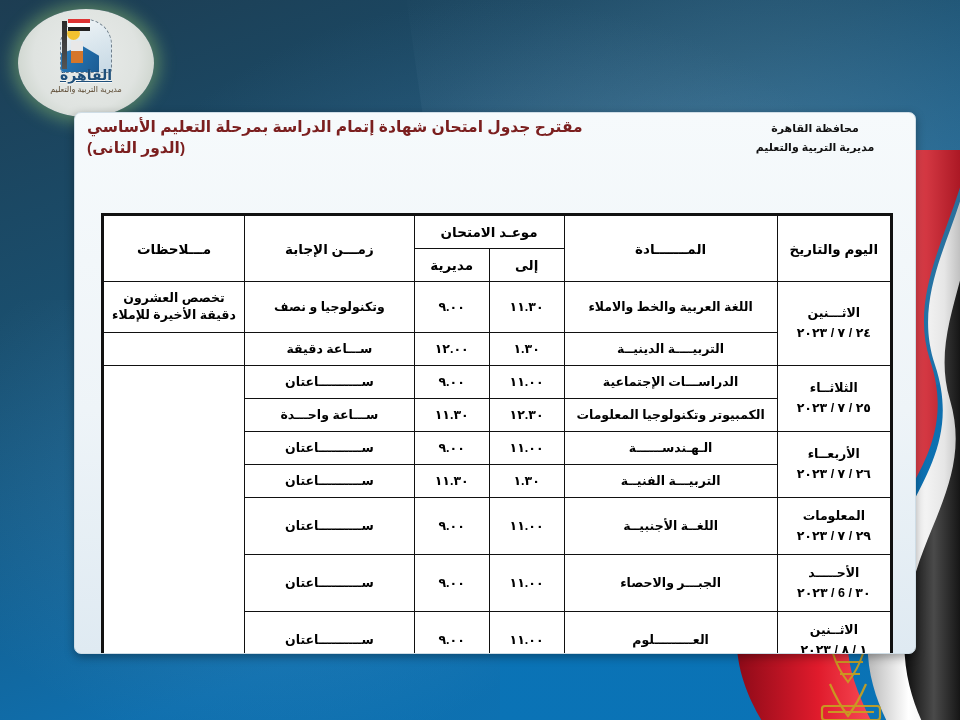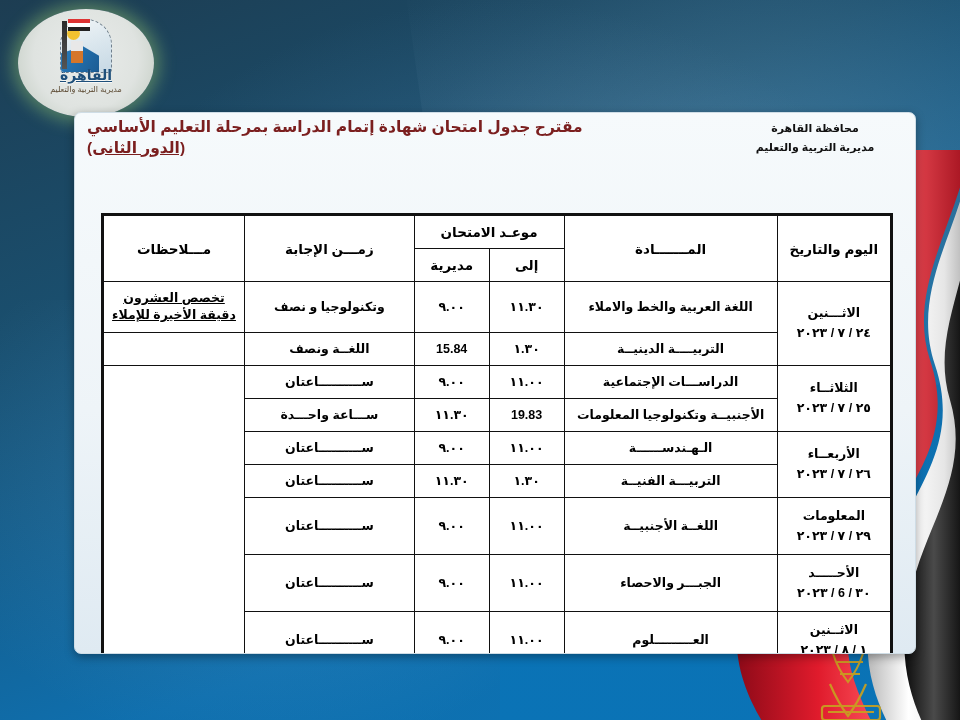--- a/index.html
+++ b/index.html
@@ -120,21 +120,21 @@
     position: absolute; right: 10px; top: 6px;
     width: 180px; text-align: center;
     font-size: 11px; color: #111; line-height: 1.75; font-weight: bold;
   }
   #doc-title {
     position: absolute; left: 12px; top: 4px; width: 610px;
     text-align: left; color: #7b1f1f;
     font-weight: bold; line-height: 1.33;
   }
   #doc-title .t1 { font-size: 15.5px; }
-  #doc-title .t2 { font-size: 15.5px; text-decoration: underline; }
+  #doc-title .t2 { font-size: 15.5px; }
   #doc-title .t3 { font-size: 15.5px; }
 
   
   #sched-wrap {
     position: absolute; left: 26px; top: 100px; right: 22px;
   }
   table.sched {
     width: 100%; border-collapse: collapse;
     background: #fff;
     border: 3px solid #111;
@@ -150,21 +150,21 @@
     font-size: 13.5px; font-weight: bold; height: 26px;
   }
   table.sched td { font-size: 12.5px; font-weight: bold; }
   .col-date   { width: 14.5%; }
   .col-subj   { width: 27%; }
   .col-from   { width: 9.5%; }
   .col-to     { width: 9.5%; }
   .col-dur    { width: 21.5%; }
   .col-notes  { width: 18%; }
   td.date-cell { font-size: 12.5px; line-height: 1.6; }
-  td.notes-cell { font-size: 8.5px; font-weight: bold; line-height: 1.35; text-decoration: underline; }
+  td.notes-cell { font-size: 8.5px; font-weight: bold; line-height: 1.35; }
   tr.row-h { height: 33px; }
   .num { font-family: "Liberation Sans", "DejaVu Sans", sans-serif; }
 </style>
 </head>
 <body>
 
 <div id="stage">
 
   <div class="bg-sweep sweep-a"></div>
   <div class="bg-sweep sweep-b"></div>
@@ -270,38 +270,38 @@
               </td>
               <td>اللغة العربية والخط والاملاء</td>
               <td class="num">١١.٣٠</td>
               <td class="num">٩.٠٠</td>
               <td>وتكنولوجيا و نصف</td>
               <td class="notes-cell">تخصص العشرون دقيقة الأخيرة للإملاء</td>
             </tr>
             <tr class="row-h">
               <td>التربيــــة الدينيــة</td>
               <td class="num">١.٣٠</td>
-              <td class="num">15.84</td>
-              <td>اللغــة ونصف</td>
+              <td class="num">١٢.٠٠</td>
+              <td>ســـاعة دقيقة</td>
               <td class="notes-cell"></td>
             </tr>
             <tr class="row-h">
               <td class="date-cell" rowspan="2">
                 <div>الثلاثــاء</div>
                 <div class="num">٢٥ / ٧ / ٢٠٢٣</div>
               </td>
               <td>الدراســـات الإجتماعية</td>
               <td class="num">١١.٠٠</td>
               <td class="num">٩.٠٠</td>
               <td>ســــــــــاعتان</td>
               <td class="notes-cell" rowspan="7"></td>
             </tr>
             <tr class="row-h">
-              <td>الأجنبيــة وتكنولوجيا المعلومات</td>
-              <td class="num">19.83</td>
+              <td>الكمبيوتر وتكنولوجيا المعلومات</td>
+              <td class="num">١٢.٣٠</td>
               <td class="num">١١.٣٠</td>
               <td>ســـاعة واحـــدة</td>
             </tr>
             <tr class="row-h">
               <td class="date-cell" rowspan="2">
                 <div>الأربعــاء</div>
                 <div class="num">٢٦ / ٧ / ٢٠٢٣</div>
               </td>
               <td>الـهـندســــــة</td>
               <td class="num">١١.٠٠</td>

